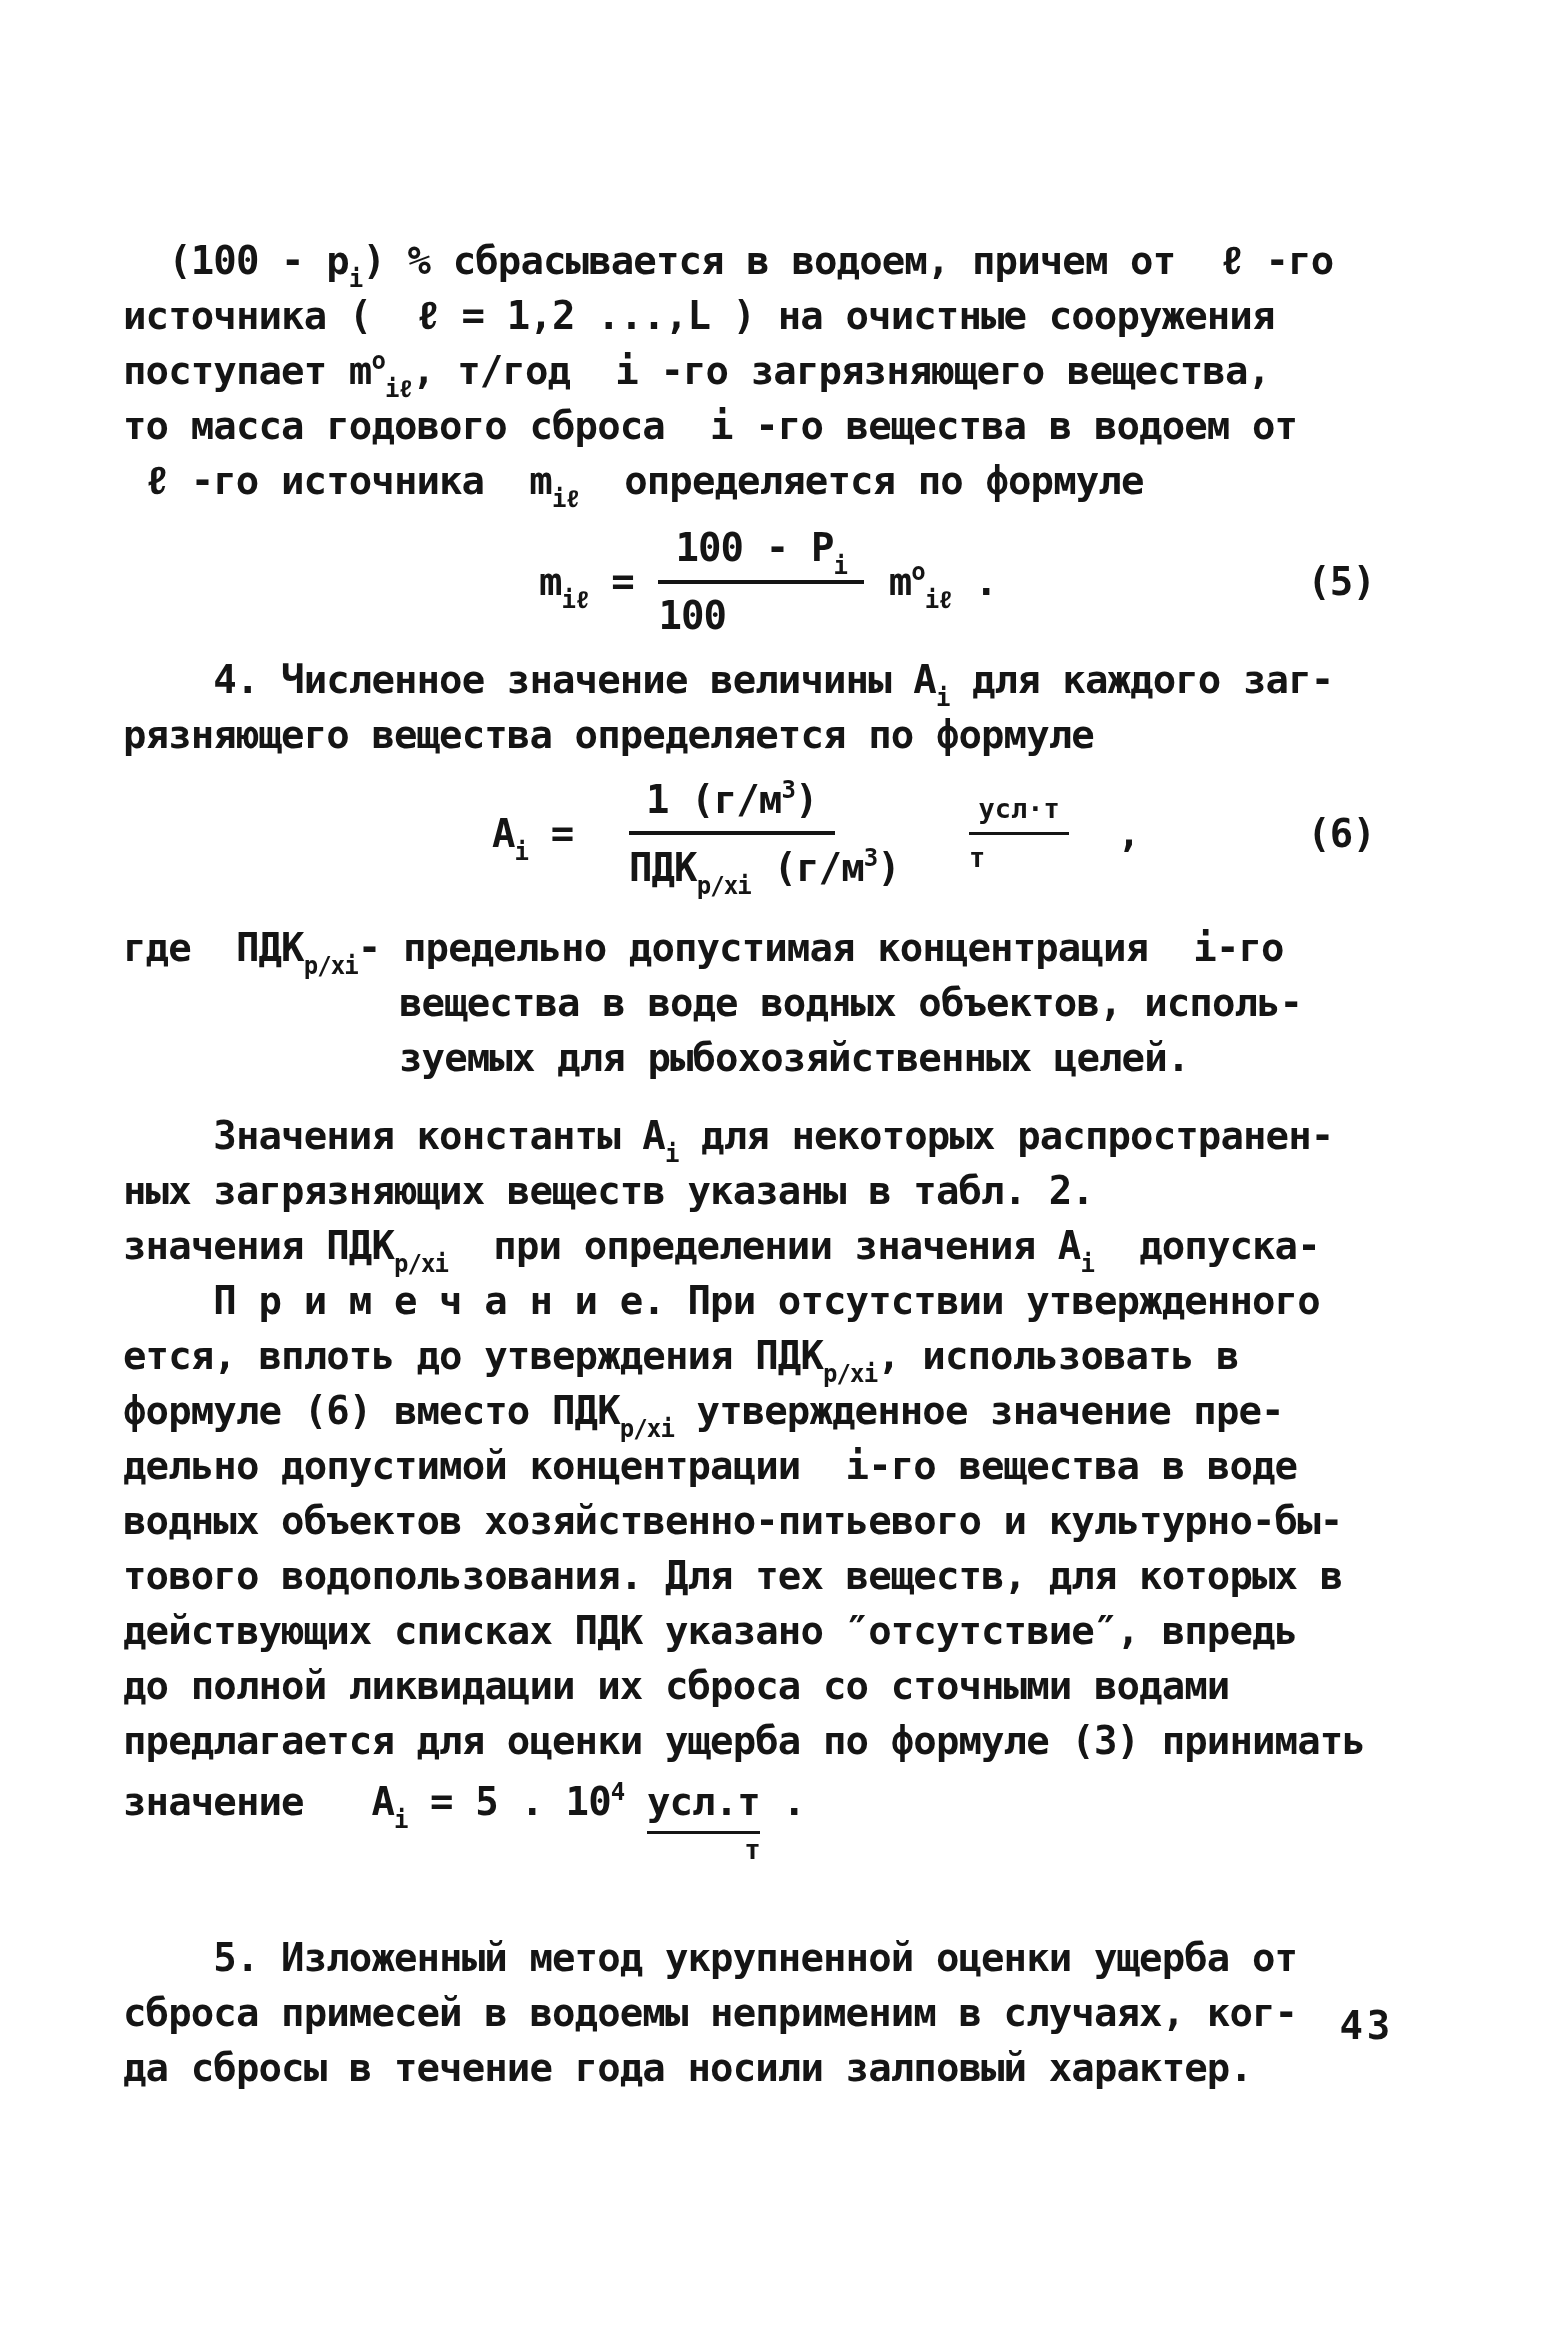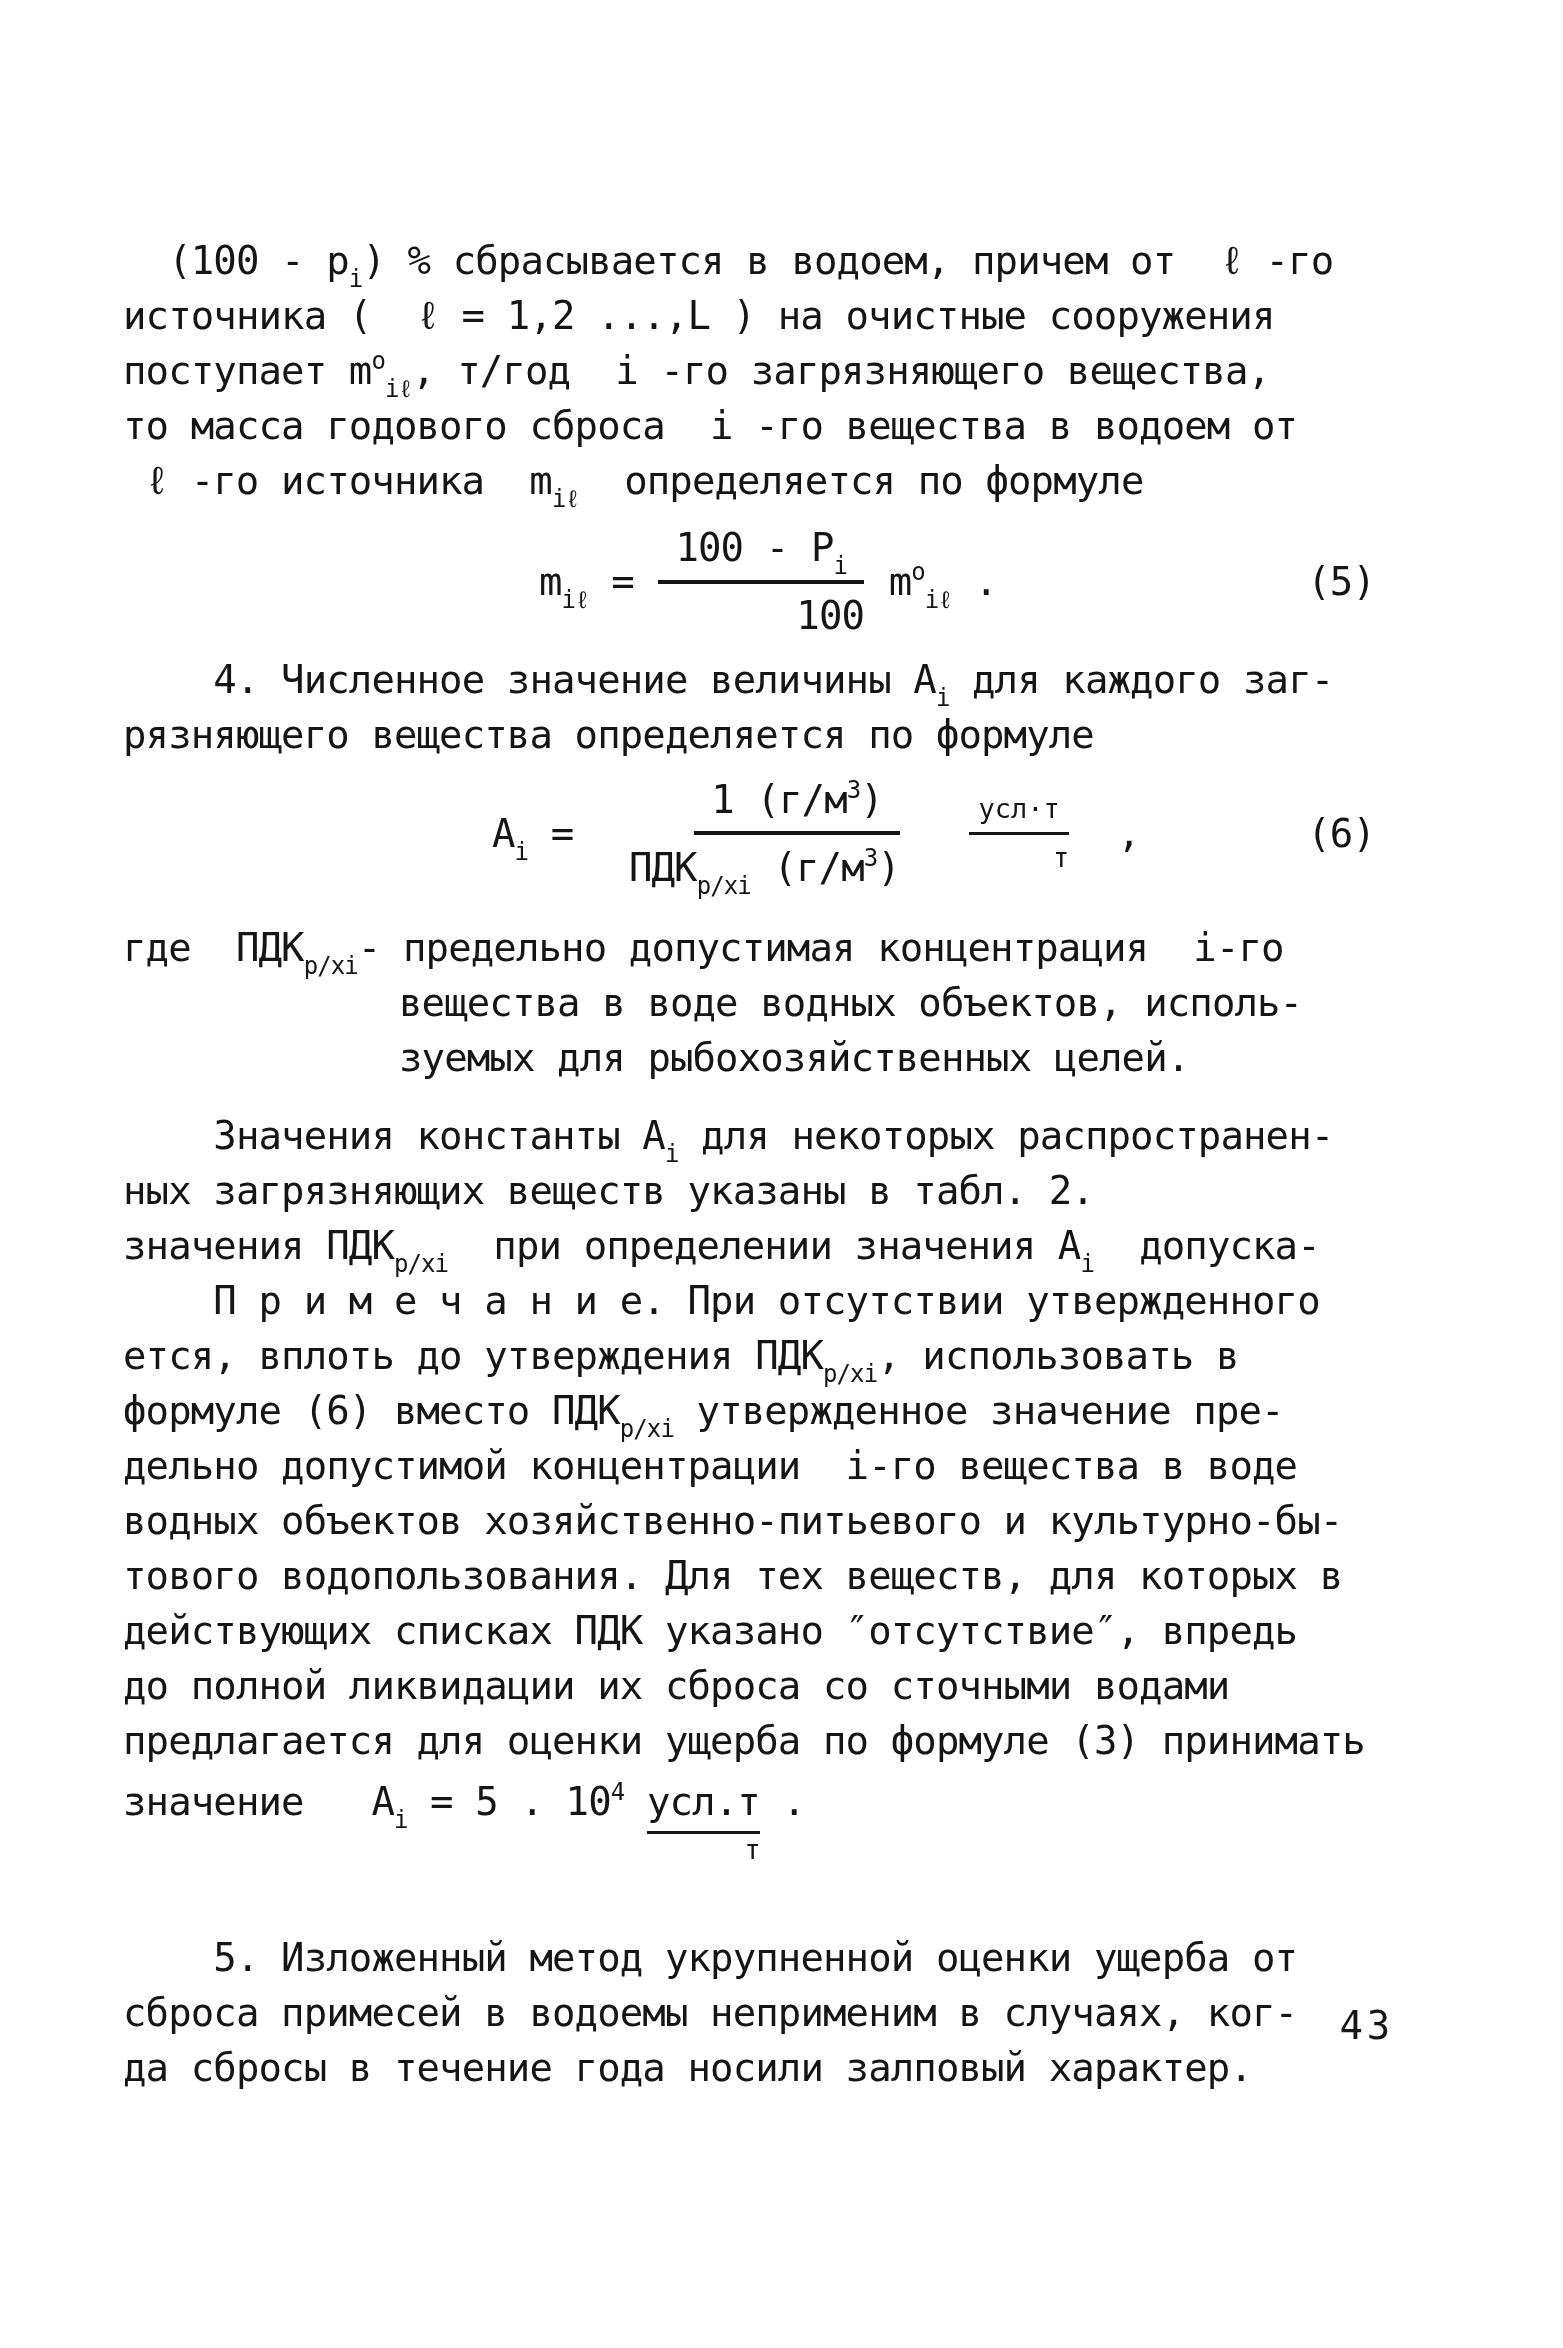--- a/index.html
+++ b/index.html
@@ -13,21 +13,21 @@
   }
   .page{
     position:relative;
     width:1503px;
     height:2349px;
     box-sizing:border-box;
     background:var(--paper);
     overflow:hidden;
     padding:233px 60px 0 123px;
     font-family:"DejaVu Sans Mono","Liberation Mono",monospace;
-    font-weight:normal;
+    font-weight:bold;
     font-size:39px;
     line-height:55px;
     letter-spacing:-0.9px;
     color:var(--ink);
   }
   .line{
     white-space:pre;
   }
   sub{
     font-size:24px;
@@ -55,21 +55,21 @@
   .formula-row.f6{
     padding-left:369px;
     margin:13.2px 0 28px 0;
     gap:31px;
   }
   .f-lhs{ margin-right:24.6px; }
   .f-rhs{ margin-left:24.6px; }
   .frac{
     display:inline-flex;
     flex-direction:column;
-    align-items:flex-end;
+    align-items:flex-start;
     text-align:center;
   }
   .frac .fnum{
     padding:0 17px 7.6px 17px;
     border-bottom:4.7px solid var(--ink);
   }
   .frac .fden{
     padding-top:7.6px;
   }
   .unit-frac{

